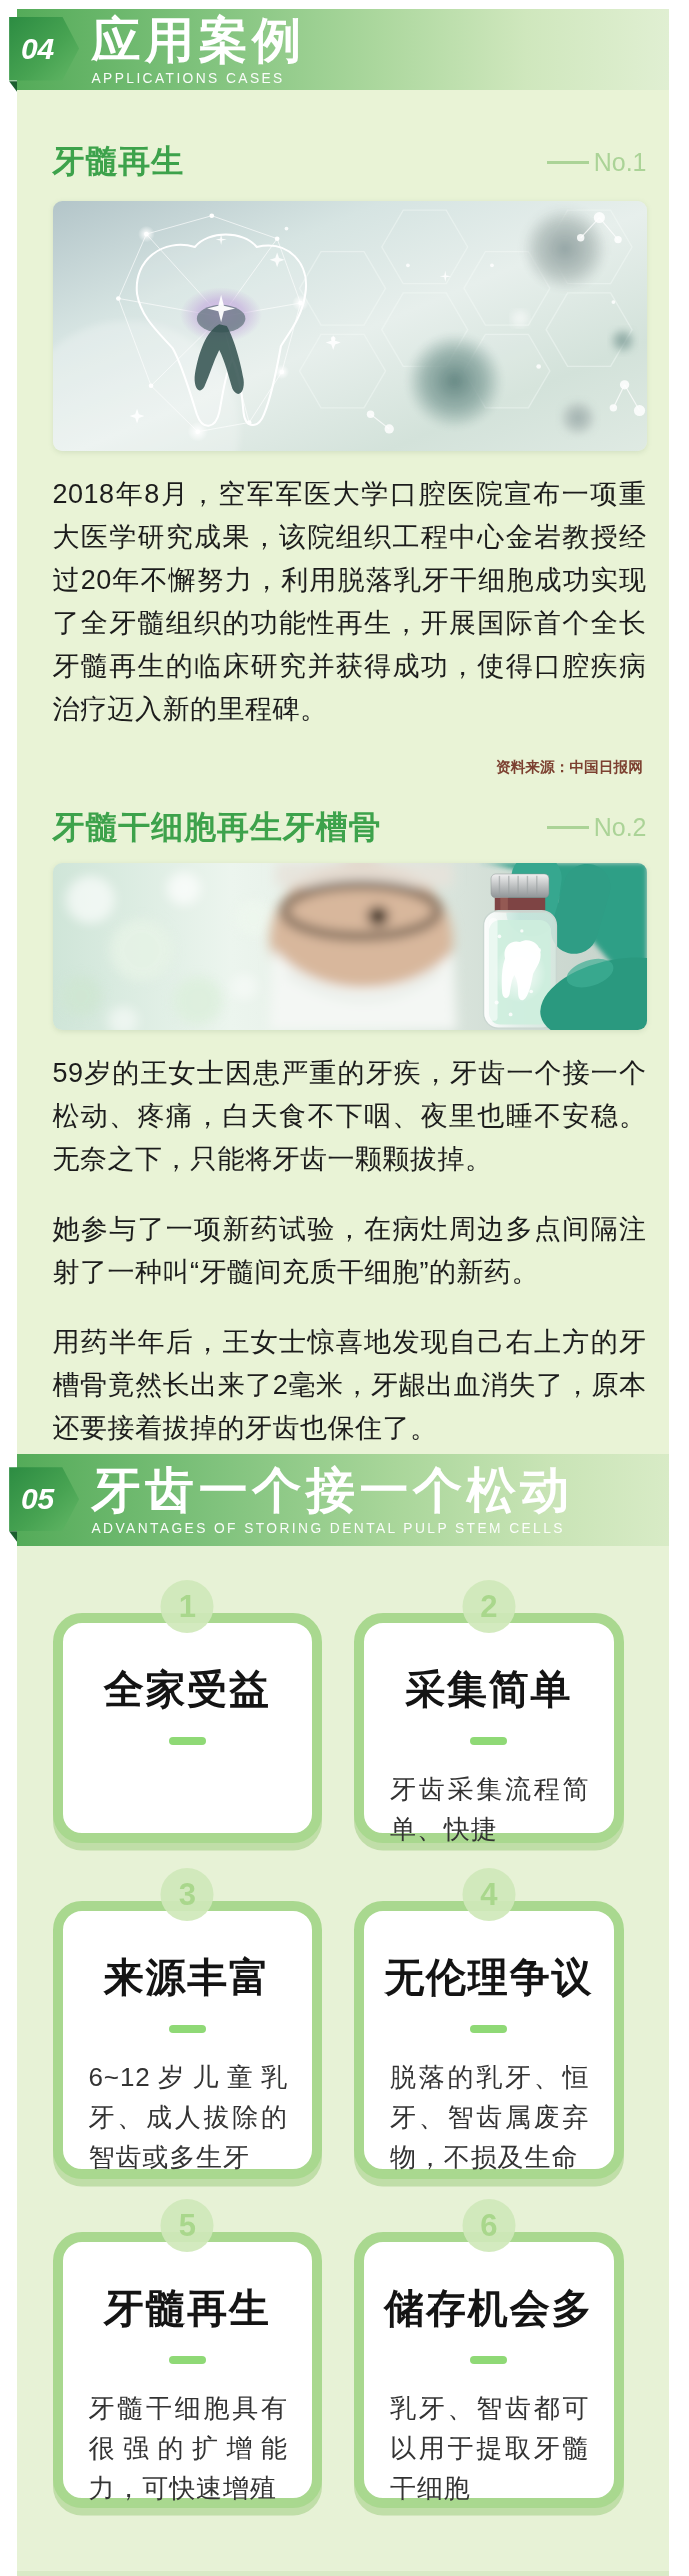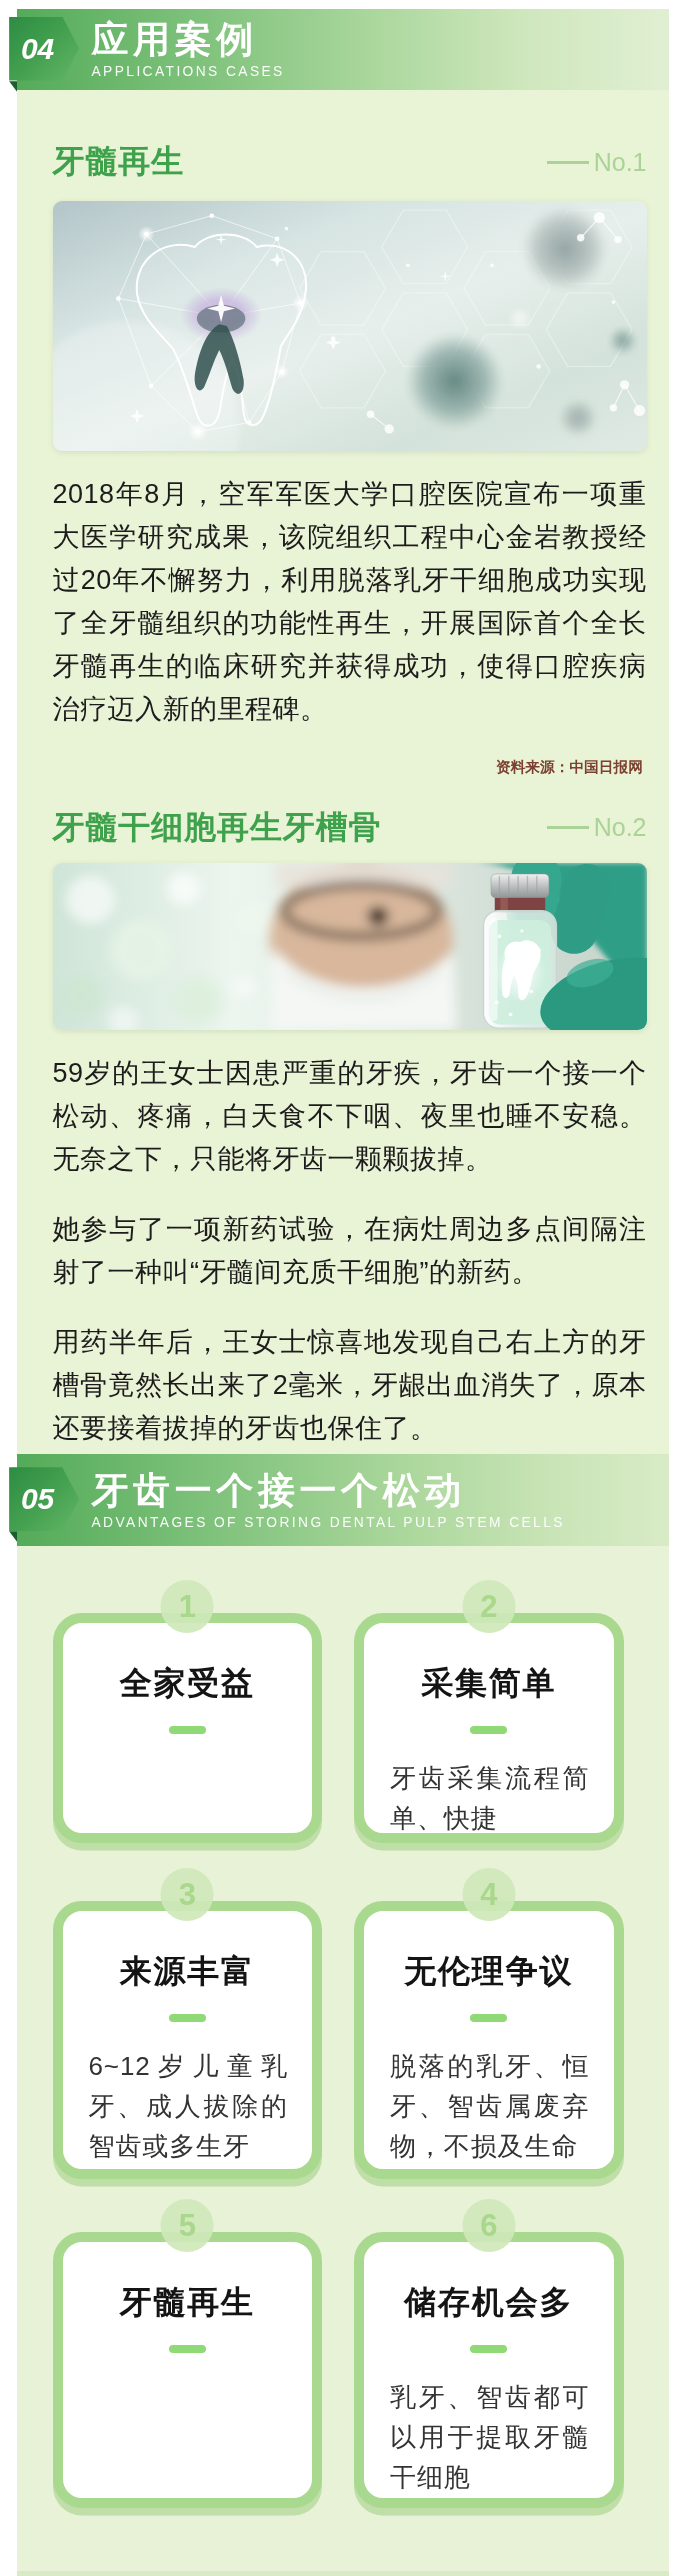--- a/index.html
+++ b/index.html
@@ -39,21 +39,21 @@
   .banner-05 .num-tab{top:13px}
   .num-fold{
     position:absolute;left:-7.4px;width:8.3px;height:11px;
     background:#1b5e2e;
     clip-path:polygon(0 0,100% 0,100% 100%);
   }
   .banner-04 .num-fold{top:72px}
   .banner-05 .num-fold{top:77px}
   .banner-text{padding-left:75px;}
   .banner-title{
-    color:#ffffff;font-size:37px;font-weight:bold;
+    color:#ffffff;font-size:49px;font-weight:bold;
     letter-spacing:4.6px;line-height:1.08;
   }
   .banner-sub{
     color:rgba(255,255,255,.95);font-size:13.8px;font-weight:normal;
     letter-spacing:2.4px;margin-top:4px;
   }
   
   .content{
     margin-left:16.5px;width:652px;box-sizing:border-box;
   }
@@ -101,21 +101,21 @@
   .row-2 .card{height:278px;}
   .row-3 .card{height:276px;}
   .card-num{
     position:absolute;top:-33px;left:50%;transform:translateX(-50%);
     width:53px;height:53px;border-radius:50%;
     background:rgba(207,232,186,.92);
     display:flex;align-items:center;justify-content:center;
     font-size:31px;font-weight:bold;color:#a9d78c;z-index:2;
   }
   .card-title{
-    margin-top:39px;text-align:center;font-size:32px;font-weight:bold;
+    margin-top:39px;text-align:center;font-size:40px;font-weight:bold;
     color:#141414;letter-spacing:1.8px;
   }
   .card-dash{width:37px;height:8.3px;border-radius:4.6px;background:#8fd976;margin:20px auto 0;}
   .card-desc{
     margin:24px 24px 0 26px;font-size:26px;line-height:40px;color:#333333;
     text-align:justify;letter-spacing:0.9px;
   }
   .bottom-strip{
     position:absolute;bottom:0;left:0;width:100%;height:5.5px;background:#d9eac6;
   }
@@ -423,20 +423,21 @@
         </div>
       </div>
     </div>
 
     <div class="cards-row row-3">
       <div class="card-wrap">
         <div class="card-num">5</div>
         <div class="card">
           <div class="card-title">牙髓再生</div>
           <div class="card-dash"></div>
+          <div class="card-desc">牙髓干细胞具有很强的扩增能力，可快速增殖</div>
         </div>
       </div>
       <div class="card-wrap">
         <div class="card-num">6</div>
         <div class="card">
           <div class="card-title">储存机会多</div>
           <div class="card-dash"></div>
           <div class="card-desc">乳牙、智齿都可以用于提取牙髓干细胞</div>
         </div>
       </div>

